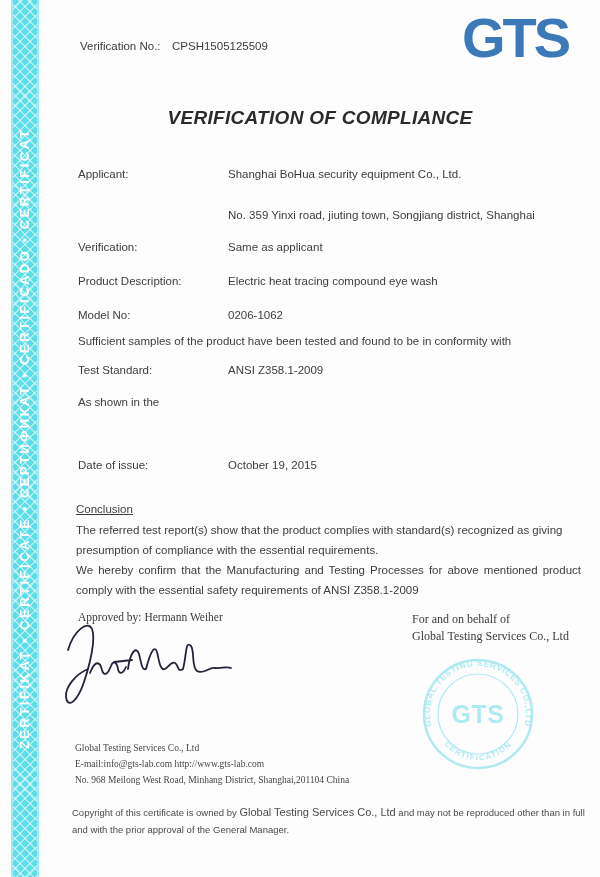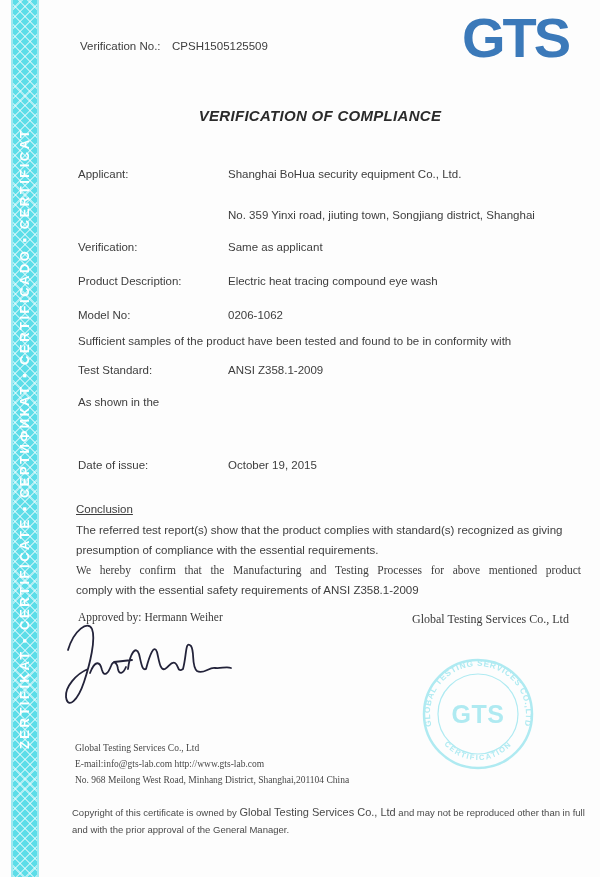--- a/index.html
+++ b/index.html
@@ -25,29 +25,29 @@
   }
   .verif-label{position:absolute;left:80px;top:40px;font-size:11.5px;}
   .verif-value{position:absolute;left:172px;top:40px;font-size:11.5px;}
   .logo{
     position:absolute;left:462px;top:8px;width:130px;
     font-size:56px;font-weight:bold;color:#3b79b9;letter-spacing:-3px;
     font-family:"Liberation Sans",sans-serif;line-height:60px;
   }
   .title{
     position:absolute;left:40px;top:107px;width:560px;text-align:center;
-    font-size:15px;font-weight:bold;font-style:italic;color:#2b2b2b;letter-spacing:.3px;
+    font-size:19px;font-weight:bold;font-style:italic;color:#2b2b2b;letter-spacing:.3px;
   }
   .row{position:absolute;left:0;width:600px;height:16px;font-size:11.5px;}
   .row .lbl{position:absolute;left:78px;white-space:nowrap;}
   .row .val{position:absolute;left:228px;white-space:nowrap;}
   .statement{position:absolute;left:78px;top:335px;font-size:11.5px;white-space:nowrap;}
   .conclusion-h{position:absolute;left:76px;top:503px;font-size:11.5px;text-decoration:underline;}
   .cline{position:absolute;left:76px;width:505px;font-size:11.5px;}
-  .c-just{text-align:justify;text-align-last:justify;font-family:Liberation Serif, serif;}
+  .c-just{text-align:justify;text-align-last:justify;}
   .approved{position:absolute;left:78px;top:611px;font-size:11.5px;font-family:"Liberation Serif",serif;color:#3a3a3a;}
   .behalf{position:absolute;left:412px;top:611px;font-size:12px;font-family:"Liberation Serif",serif;color:#3a3a3a;line-height:17px;}
   .signature-svg{position:absolute;left:56px;top:616px;}
   .stamp-svg{position:absolute;left:398px;top:634px;opacity:.92;}
   .footer{position:absolute;left:75px;top:740px;font-family:"Liberation Serif",serif;font-size:9.5px;color:#474747;line-height:16px;}
   .copyright{position:absolute;left:72px;top:804px;width:516px;font-size:9.5px;color:#4a4a4a;line-height:17px;}
   .copyright .co{font-size:11px;}
 </style>
 </head>
 <body>
@@ -100,20 +100,21 @@
 
   <div class="conclusion-h">Conclusion</div>
   <div class="cline" style="top:524px">The referred test report(s) show that the product complies with standard(s) recognized as giving</div>
   <div class="cline" style="top:544px">presumption of compliance with the essential requirements.</div>
   <div class="cline c-just" style="top:564px">We hereby confirm that the Manufacturing and Testing Processes for above mentioned product</div>
   <div class="cline" style="top:584px">comply with the essential safety requirements of ANSI Z358.1-2009</div>
 
   <div class="approved">Approved by: Hermann Weiher</div>
 
   <div class="behalf">
+    <div>For and on behalf of</div>
     <div>Global Testing Services Co., Ltd</div>
   </div>
 
   <svg class="signature-svg" width="190" height="100" viewBox="0 0 190 100">
     <path fill="none" stroke="#23233a" stroke-width="1.8" stroke-linecap="round" stroke-linejoin="round" d="M 12,34
          C 18,14 32,4 36,13
          C 40,23 34,48 28,66
          C 22,84 12,94 10,81
          C 9,71 20,58 32,53
          M 34,57

